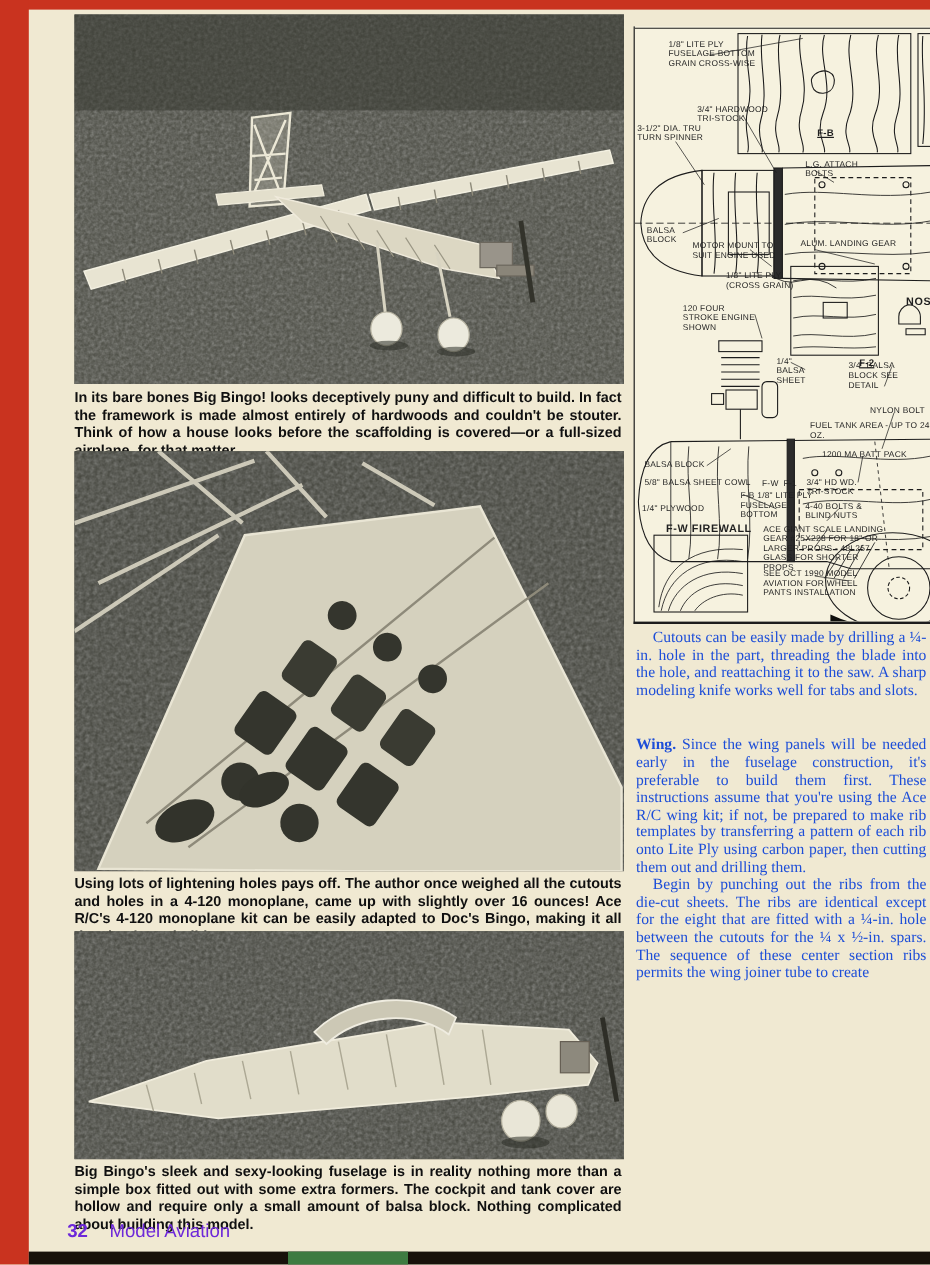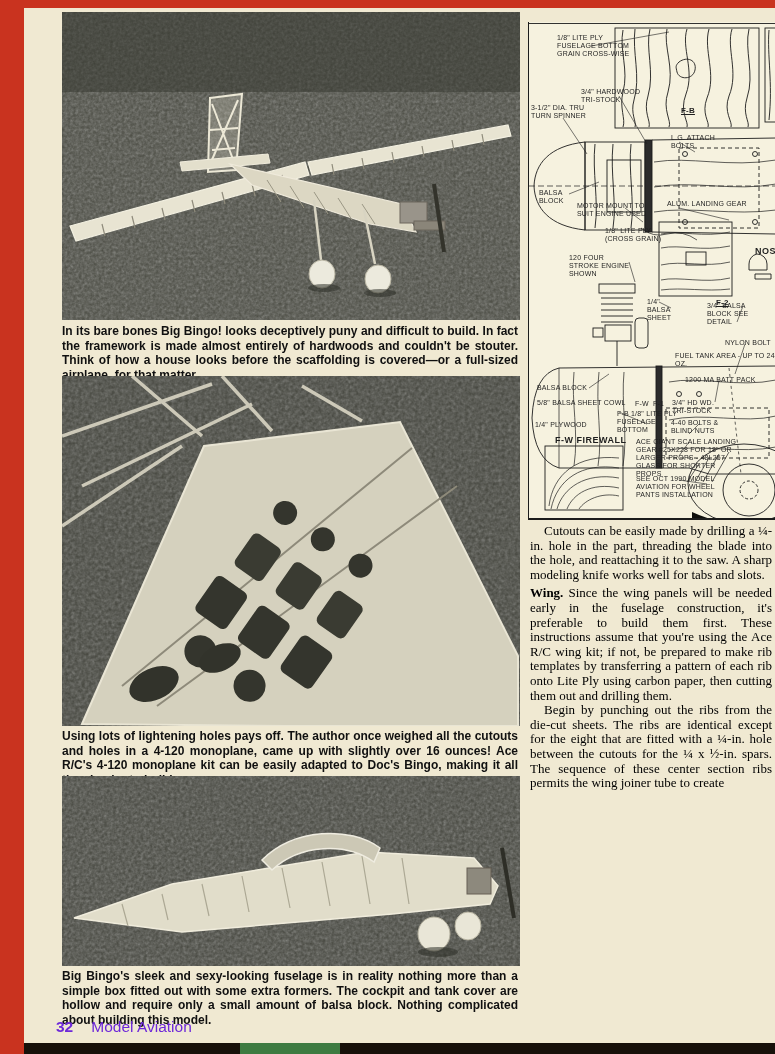--- a/index.html
+++ b/index.html
@@ -16,25 +16,25 @@
   .caption{position:absolute;left:62px;width:456px;color:#101010;
            font-size:12px;font-weight:bold;line-height:1.22;text-align:justify;}
 
   .diagram{position:absolute;left:528px;top:22px;width:247px;height:496px;background:#f6f2df;
            border-left:1px solid #1c1c1c;border-bottom:2px solid #1c1c1c;overflow:hidden;}
   .diagram svg{position:absolute;left:0;top:0;}
   .dl{position:absolute;font-size:7px;line-height:1.15;color:#1f1f1f;letter-spacing:.2px;}
   .dl-big{font-size:9px;font-weight:bold;letter-spacing:.5px;}
   .dl-u{text-decoration:underline;font-weight:bold;font-size:8px;}
 
-  .article{position:absolute;left:530px;top:524px;width:242px;color:#000000;
+  .article{position:absolute;left:530px;top:524px;width:242px;color:#1d4ed8;
            font-family:"Liberation Serif",serif;font-size:13px;line-height:14.6px;text-align:justify;}
   .article p{margin:0;}
   .article p.ind{text-indent:14px;}
-  .article p.sect{margin-top:4px;}
+  .article p.sect{margin-top:31px;}
   .article b{font-weight:bold;}
 
   .footer{position:absolute;left:56px;top:1018px;font-size:15.5px;color:#6d28d9;}
   .footer .pgnum{font-weight:bold;margin-right:18px;}
 </style>
 </head>
 <body>
 
 <div class="page">
 

